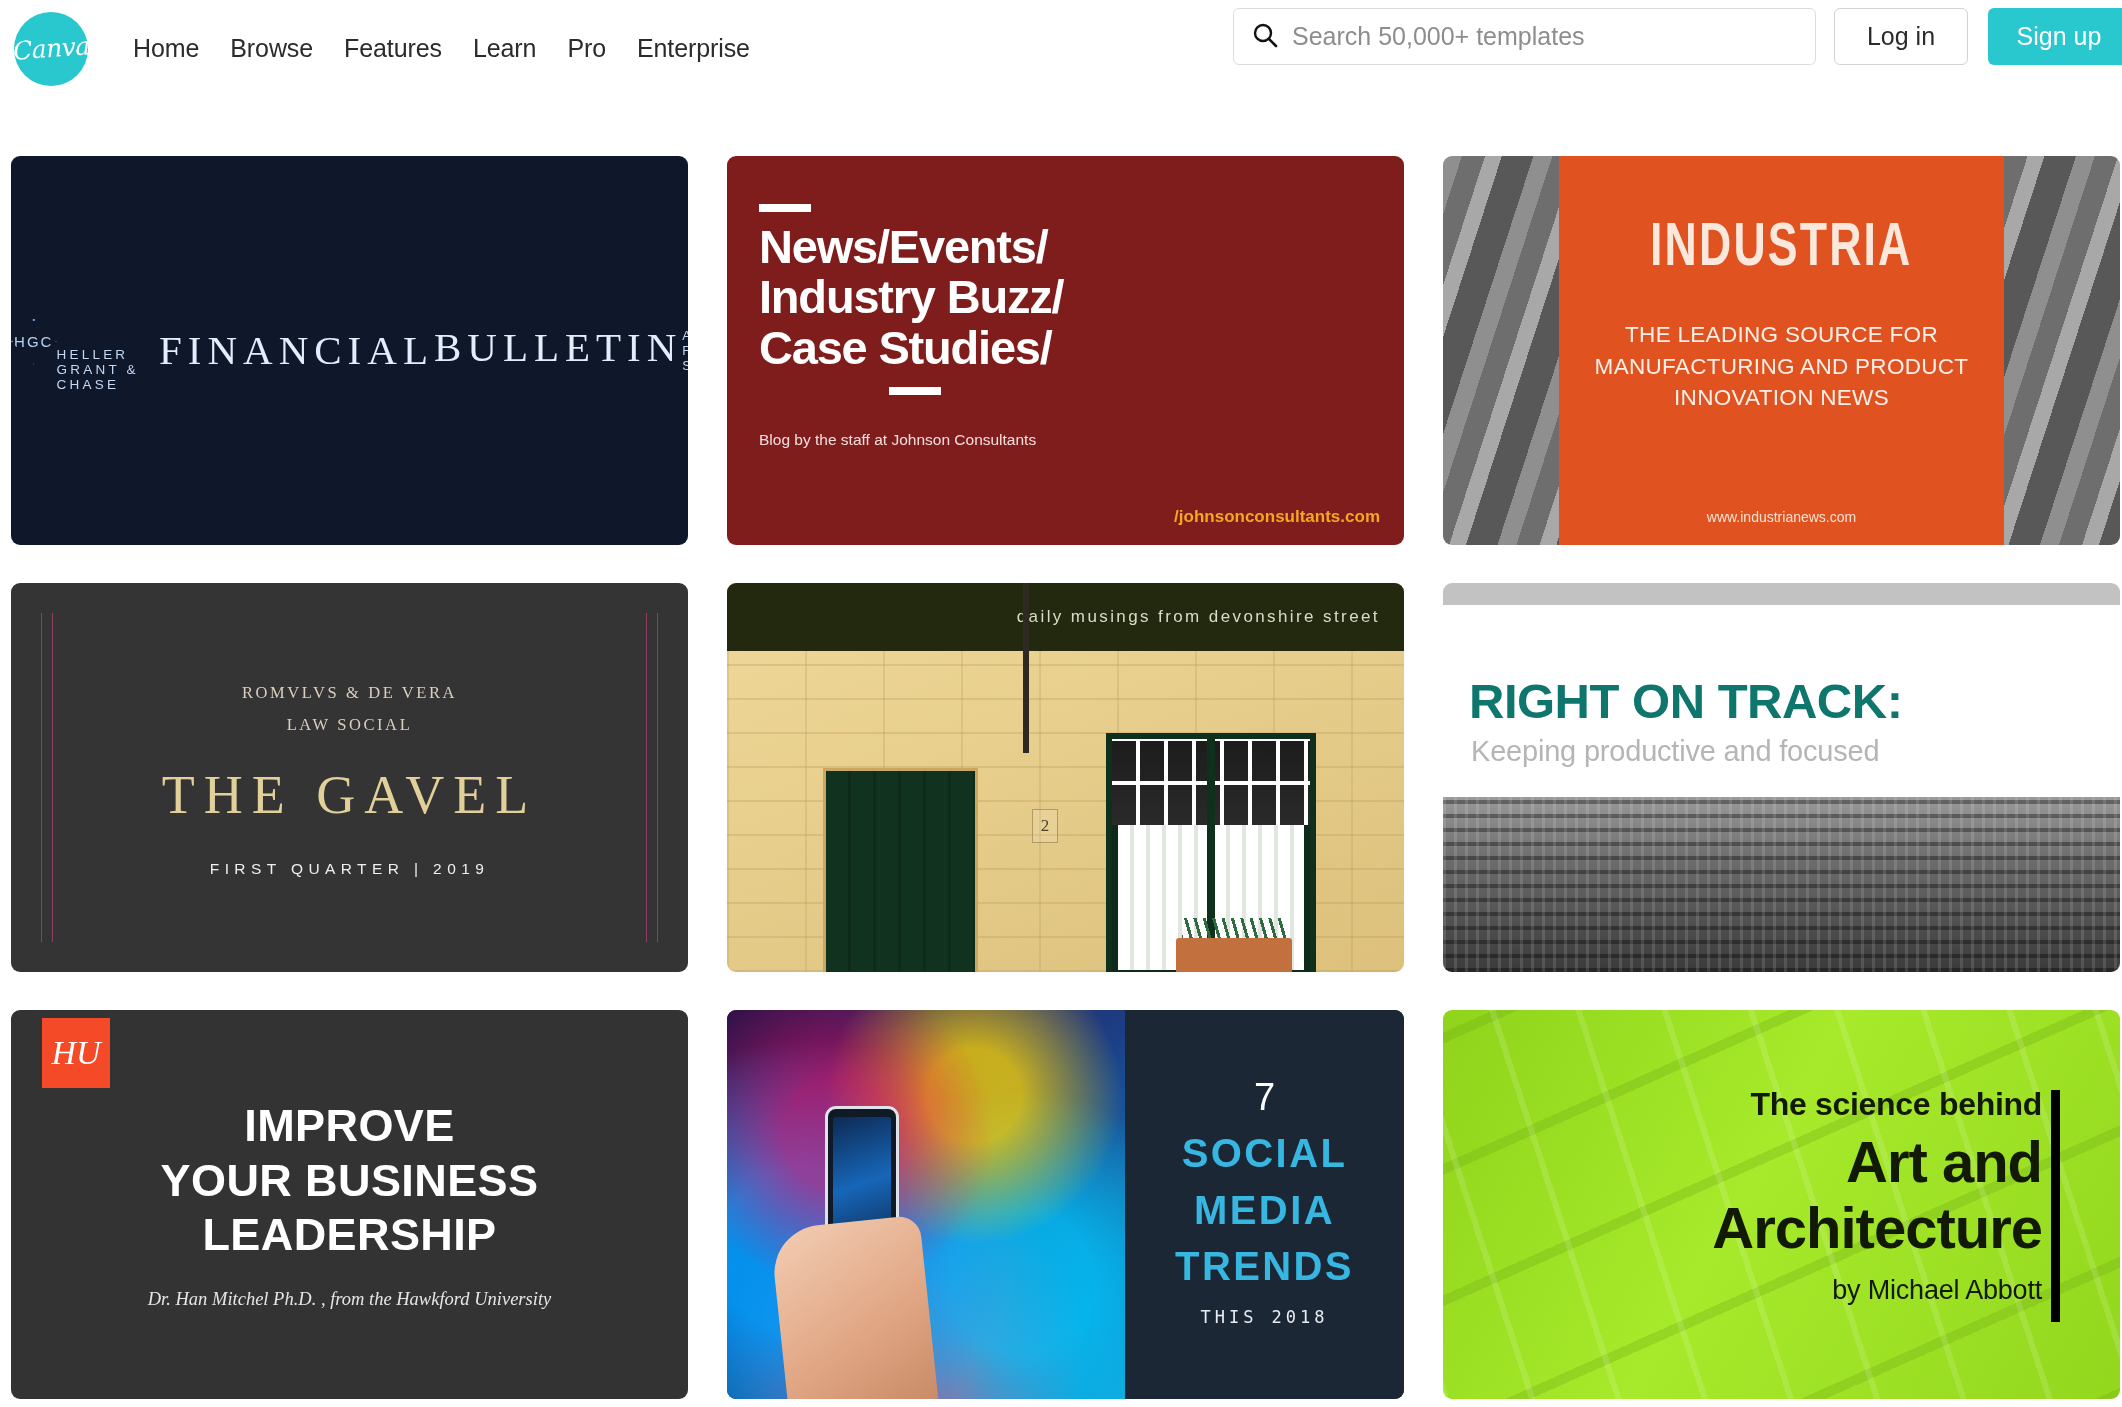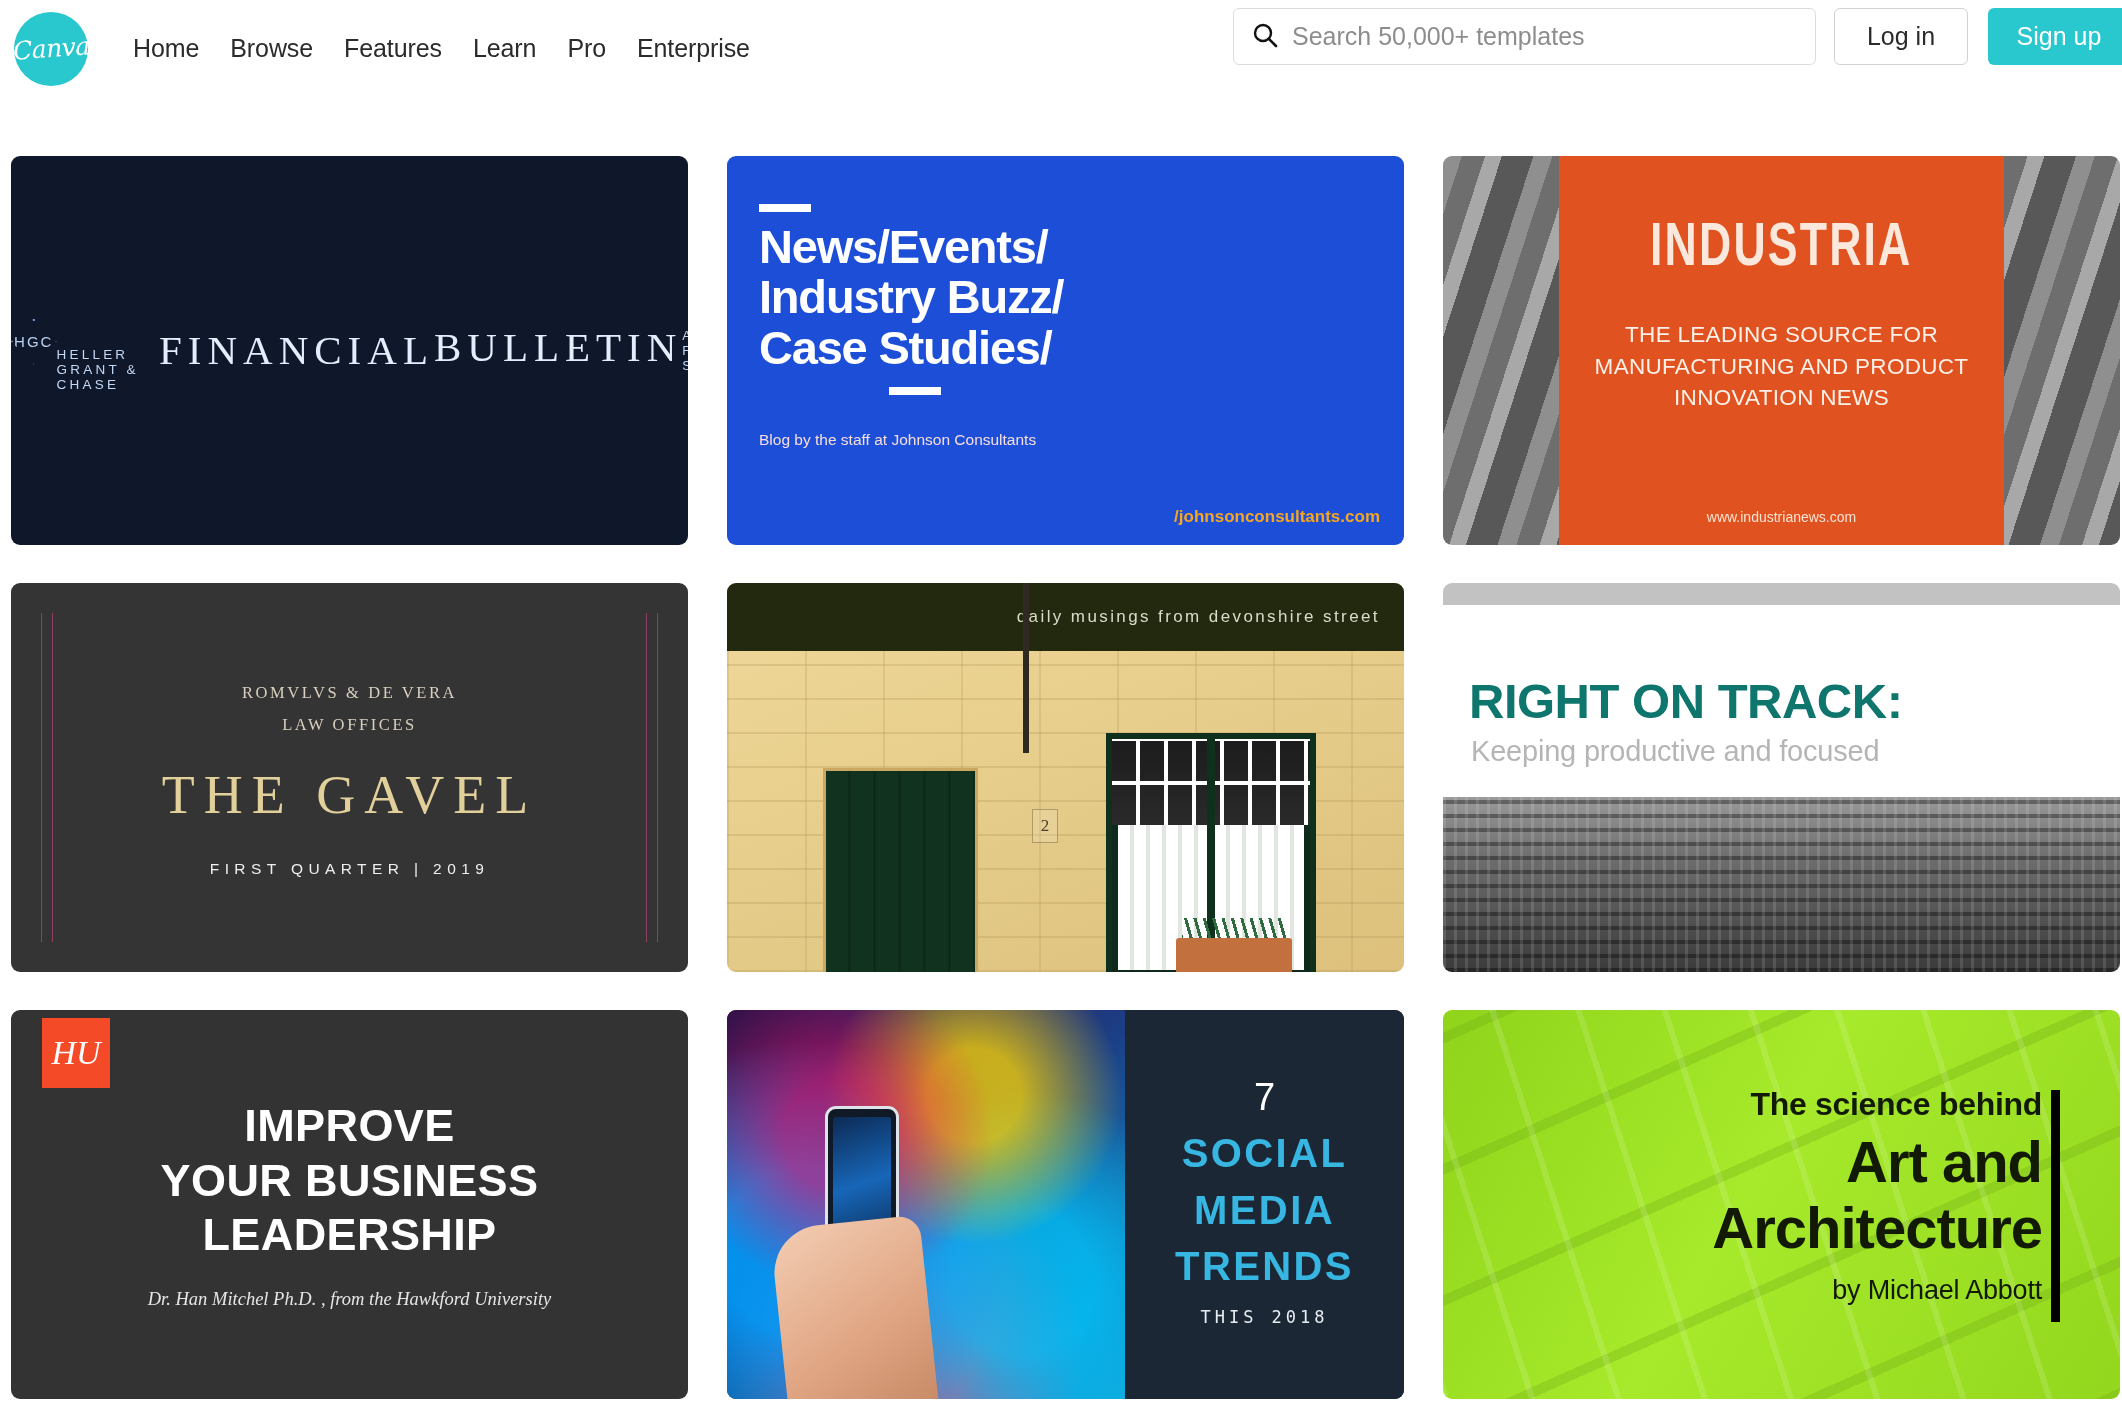--- a/index.html
+++ b/index.html
@@ -159,21 +159,21 @@
   .c1-hgc { font-size: 15px; letter-spacing: 2px; color: #b9d2f2; z-index:1; }
   .c1-sub { font-size: 13.5px; letter-spacing: 3.2px; color: #c3d8f5; margin-bottom: 10px; margin-top: 48px; }
   .c1-t1, .c1-t2 {
     font-family: "Liberation Serif", serif;
     font-size: 41px; letter-spacing: 6px; color: #e3edfb; line-height: 1.06;
   }
   .c1-t2 { margin-bottom: 6px; }
   .c1-sub2 { font-size: 13px; letter-spacing: 2.6px; color: #c3d8f5; }
 
   
-  .c2 { background: #1d4ed8; padding: 48px 0 0 32px; }
+  .c2 { background: #7f1d1d; padding: 48px 0 0 32px; }
   .c2-rule { width: 52px; height: 8px; background: #fff; margin-bottom: 10px; }
   .c2-rule2 { width: 52px; height: 8px; background: #fff; margin: 14px 0 0 130px; }
   .c2-h {
     color: #fff; font-size: 47px; font-weight: bold;
     line-height: 1.07; letter-spacing: -1.2px;
   }
   .c2-sub { color: #f6dede; font-size: 15.5px; margin-top: 36px; }
   .c2-url {
     position: absolute; right: 24px; bottom: 18px;
     color: #f5a623; font-size: 17px; font-weight: bold;
@@ -449,21 +449,21 @@
     </div>
   </div>
 
   <div class="card c4">
     <div class="bars bl1"></div>
     <div class="bars bl2"></div>
     <div class="bars br1"></div>
     <div class="bars br2"></div>
     <div class="c4-firm">
       <div>ROMVLVS &amp; DE VERA</div>
-      <div>LAW OFFICES</div>
+      <div>LAW SOCIAL</div>
     </div>
     <div class="c4-title">THE GAVEL</div>
     <div class="c4-q">FIRST QUARTER | 2019</div>
   </div>
 
   <div class="card c5">
     <div class="c5-band">
       <span>daily musings from devonshire street</span>
     </div>
     <div class="c5-pipe"></div>

